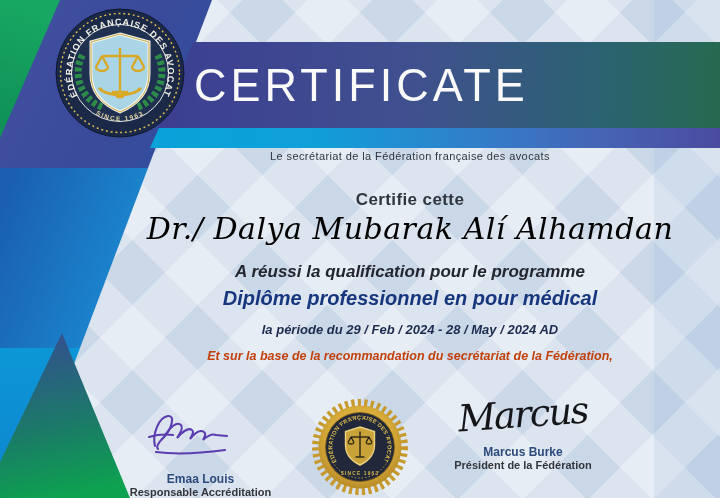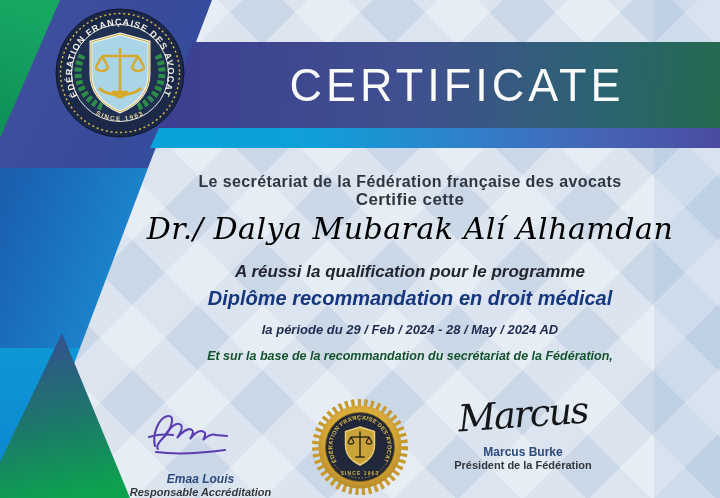--- a/index.html
+++ b/index.html
@@ -33,44 +33,44 @@
     clip-path:polygon(0 0, 80px 0, 23px 100%, 0 100%);
     background:linear-gradient(180deg,#0d97d7,#0d84cf); }
   .tri-navy-green { left:0; top:330px; width:140px; height:168px;
     clip-path:polygon(62px 3px, 130px 100%, 0 100%, 0 132px);
     background:linear-gradient(168deg,#33518f 8%,#1b7a68 55%,#0da24f 92%); }
 
   
   .banner { position:absolute; left:158px; top:42px; width:562px; height:86px; z-index:3;
     clip-path:polygon(35px 0, 100% 0, 100% 100%, 0 100%);
     background:linear-gradient(93deg,#3c3e91 0%,#40508f 45%,#2c6272 78%,#256a4f 100%);
-    display:flex; align-items:center; justify-content:center; }
+    display:flex; align-items:center; justify-content:flex-start; }
   .banner-title { color:#fafafa; font-size:45px; font-weight:400; letter-spacing:4px;
     transform:scaleY(1.04); padding-left:36px; }
   .strip { position:absolute; left:150px; top:128px; width:570px; height:20px; z-index:3;
     clip-path:polygon(9px 0, 100% 0, 100% 100%, 0 100%);
     background:linear-gradient(90deg,#09a2d9 0%,#0fa0d9 28%,#2f81cb 55%,#4763b4 80%,#4a4ba0 100%); }
 
   
   .logo { position:absolute; left:55px; top:8px; width:130px; height:130px; z-index:5; }
 
   
   .content { position:absolute; left:120px; top:0; width:580px; height:100%; z-index:4; text-align:center; }
   .content div { position:absolute; left:0; right:0; }
-  .issuer-line   { top:173px; font-size:16px; font-weight:700; color:#30363f; letter-spacing:.4px; }
+  .issuer-line   { top:150px; font-size:11px; font-weight:400; color:#30363f; letter-spacing:.4px; }
   .certify-line  { top:190px; font-size:17px; font-weight:700; color:#30363f; letter-spacing:.4px; }
   .recipient     { top:211px; font-family:"DejaVu Serif", serif; font-style:italic; font-size:30px;
                    color:#000000; letter-spacing:.5px; }
   .qualification { top:262px; font-size:17px; font-weight:700; font-style:italic; color:#23262f; }
   .program       { top:287px; font-size:20px;   font-weight:700; font-style:italic; color:#16377e; }
   .period        { top:322px; font-size:13px;   font-weight:700; font-style:italic; color:#1d2b4f; }
-  .recommendation{ top:349px; font-size:12.5px; font-weight:700; font-style:italic; color:#14532d; }
+  .recommendation{ top:349px; font-size:12.5px; font-weight:700; font-style:italic; color:#c2410c; }
 
   
-  .sig-left  { position:absolute; left:128px; top:410px; width:145px; z-index:4; text-align:center;font-style:italic; }
+  .sig-left  { position:absolute; left:128px; top:410px; width:145px; z-index:4; text-align:center; }
   .sig-right { position:absolute; left:438px; top:396px; width:170px; z-index:4; text-align:center; }
   .sig-script { font-family:"DejaVu Serif", serif; font-style:italic; font-size:37px; color:#15161a;
     transform:rotate(-4deg); display:inline-block; line-height:1; letter-spacing:-2px; }
   .sig-name  { font-size:12px; font-weight:700; color:#2c4a7c; margin-top:12px; }
   .sig-title { font-size:11px; font-weight:700; color:#33363c; margin-top:0; }
 
   .seal { position:absolute; left:311px; top:398px; width:98px; height:98px; z-index:4; }
 </style>
 </head>
 <body>
@@ -117,21 +117,21 @@
       <line x1="57" y1="84" x2="73" y2="84"></line>
     </g>
     <path d="M44,80 C52,89 78,89 86,80 M60,86 Q65,92 70,86" fill="none" stroke="#d8a928" stroke-width="3"></path>
   </svg>
 
   <div class="content">
     <div class="issuer-line">Le secrétariat de la Fédération française des avocats</div>
     <div class="certify-line">Certifie cette</div>
     <div class="recipient">Dr./ Dalya Mubarak Alí Alhamdan</div>
     <div class="qualification">A réussi la qualification pour le programme</div>
-    <div class="program">Diplôme recommandation en droit médical</div>
+    <div class="program">Diplôme professionnel en pour médical</div>
     <div class="period">la période du 29 / Feb / 2024  -  28 / May / 2024 AD</div>
     <div class="recommendation">Et sur la base de la recommandation du secrétariat de la Fédération,</div>
   </div>
 
   <div class="sig-left">
     <svg width="116" height="46" viewBox="0 0 116 46">
       <g fill="none" stroke="#5b3db0" stroke-width="2.1" stroke-linecap="round">
         <path d="M12,36 C9,24 16,7 25,6 C33,5 28,20 21,27 C16,32 13,37 15,39"></path>
         <path d="M21,27 C27,17 34,11 38,15 C41,18 36,25 34,28 C38,23 45,17 49,20 C52,22 48,27 47,29 C51,24 57,19 61,22 C64,24 61,28 60,30 C63,27 69,23 73,25 L84,26"></path>
         <path d="M6,27 C13,25 22,24 30,25"></path>

